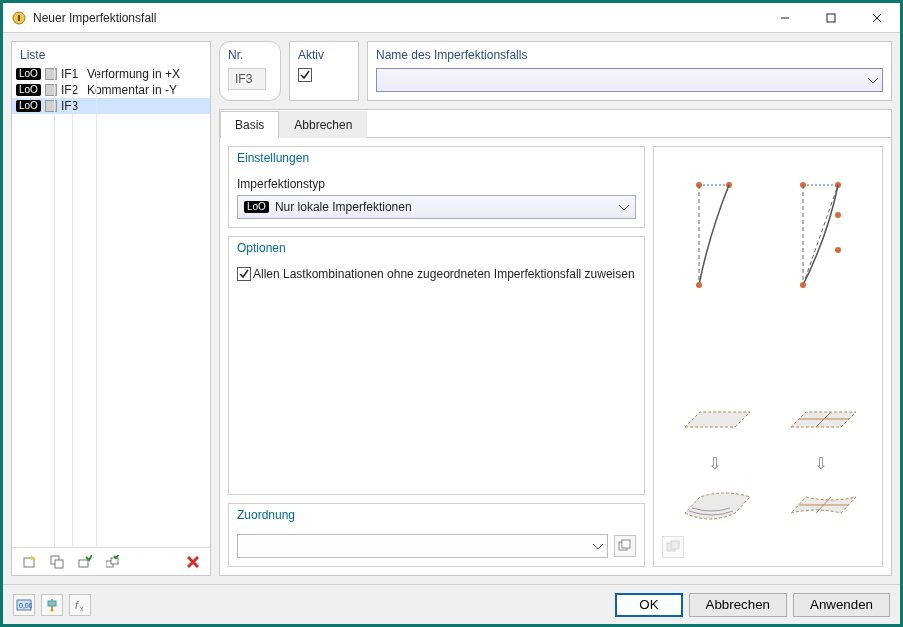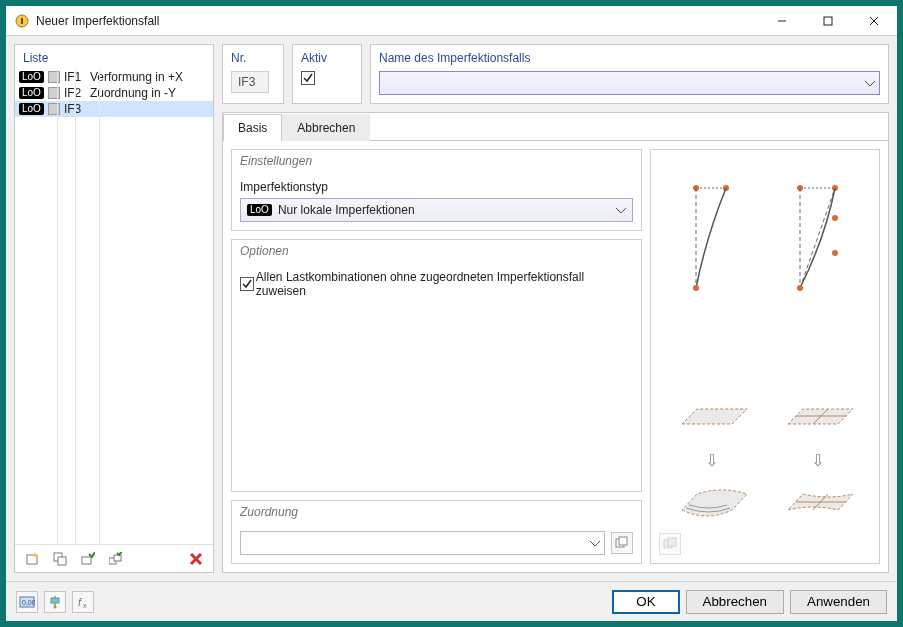--- a/index.html
+++ b/index.html
@@ -1,17 +1,17 @@
 <!DOCTYPE html>
 <html><head>
 <meta charset="utf-8">
 <style>
   * { box-sizing: border-box; font-family: "Segoe UI", Tahoma, sans-serif; }
   body { margin: 0; background:#fff; font-size:12px; color:#222; }
-  .window { width:903px; height:627px; border:6px solid #0f766e; display:flex; flex-direction:column; }
+  .window { width:903px; height:627px; border:3px solid #0f766e; display:flex; flex-direction:column; }
   .titlebar { height:30px; display:flex; align-items:center; padding:0 0 0 8px; border-bottom:1px solid #d0d0d0; }
   .titlebar .app-icon { width:16px; height:16px; margin-right:6px; }
   .titlebar .title { flex:1; font-size:12px; }
   .winbtns { display:flex; height:100%; }
   .winbtn { width:46px; display:flex; align-items:center; justify-content:center; }
   .content { flex:1; display:flex; padding:8px; gap:8px; background:#f0f0f0; min-height:0; }
   .panel { background:#fff; border:1px solid #c9c9c9; }
   .left-col { width:200px; display:flex; flex-direction:column; }
   .left-panel { flex:1; display:flex; flex-direction:column; }
   .left-head { color:#2a4d8f; padding:6px 8px 4px; font-weight:normal; }
@@ -24,38 +24,38 @@
   .list-grid { position:absolute; top:0; bottom:0; width:1px; background:#e8e8e8; }
   .left-tools { height:28px; display:flex; align-items:center; padding:0 6px; gap:6px; border-top:1px solid #e0e0e0; }
   .left-tools .spacer { flex:1; }
   .icon-btn { width:22px; height:22px; border:1px solid #c5c5c5; background:#f7f7f7; display:flex; align-items:center; justify-content:center; }
   .icon-btn.borderless-btn { border:1px solid transparent; background:transparent; }
 
   .right-col { flex:1; display:flex; flex-direction:column; gap:8px; min-height:0; }
   .top-row { display:flex; gap:8px; }
   .group { background:#fff; border:1px solid #c9c9c9; padding:6px 8px 8px; }
   .group .hdr { color:#2a4d8f; margin-bottom:6px; }
-  .nr-box { width:62px; }
+  .nr-box { width:62px;border-radius:11px; }
   .name-box { flex:1; }
   .aktiv-box { width:70px; }
   .nr-field { background:#f2f2f2; border:1px solid #d0d0d0; padding:3px 6px; width:38px; color:#555; }
   .combo { width:100%; height:24px; border:1px solid #8a8ac0; background:linear-gradient(#f5f5ff,#eaeaf8); display:flex; align-items:center; padding:0 4px; }
   .combo .arrow { margin-left:auto; }
   .checkbox { width:14px; height:14px; border:1px solid #555; display:flex; align-items:center; justify-content:center; font-size:11px; }
 
   .tabs-panel { flex:1; display:flex; flex-direction:column; background:#fff; border:1px solid #c9c9c9; min-height:0; }
   .tabstrip { display:flex; border-bottom:1px solid #c9c9c9; background:#fff; }
   .tab { padding:6px 14px; border:1px solid transparent; border-bottom:none; position:relative; top:1px; background:#ececec; margin-right:0; }
   .tab.active { background:#fff; border-color:#c9c9c9; }
   .tab-body { flex:1; display:flex; gap:8px; padding:8px; min-height:0; }
   .tab-left { flex:1; display:flex; flex-direction:column; gap:8px; min-height:0; }
   .tab-right { width:230px; }
   .fieldset { border:1px solid #cfcfcf; padding:8px; }
   .fieldset.flexfill { flex:1; min-height:0; }
-  .fieldset .fhdr { color:#737373; margin:-8px -8px 8px -8px; padding:4px 8px;font-style:italic; }
+  .fieldset .fhdr { color:#0369a1; margin:-8px -8px 8px -8px; padding:4px 8px; }
   .type-combo { display:flex; align-items:center; height:24px; border:1px solid #a8a8c8; background:linear-gradient(#f6f6fc,#ececf7); padding:0 6px; gap:6px; }
   .type-combo .arrow { margin-left:auto; }
   .opt-row { display:flex; align-items:center; gap:2px; margin-top:2px; }
   .comment-row { display:flex; gap:6px; align-items:center; }
   .comment-row .combo { flex:1; border:1px solid #bcbcbc; background:#fdfdfd; }
   .preview { border:1px solid #cfcfcf; height:100%; background:#fff; display:flex; flex-direction:column; padding:8px; gap:6px; }
   .preview-top { flex:1; display:flex; justify-content:space-around; align-items:flex-start; padding-top:20px; }
   .preview-mid { display:flex; flex-direction:column; gap:12px; }
   .plate-row { display:flex; justify-content:space-around; }
   .arrow-row { display:flex; justify-content:space-around; color:#888; font-size:16px; }
@@ -110,21 +110,21 @@
           <div class="list-row">
             <span class="badge">LoO</span>
             <span class="swatch"></span>
             <span class="ifnum">IF1</span>
             <span>Verformung in +X</span>
           </div>
           <div class="list-row">
             <span class="badge">LoO</span>
             <span class="swatch"></span>
             <span class="ifnum">IF2</span>
-            <span>Zuordnung in -Y</span>
+            <span>Kommentar in -Y</span>
           </div>
           <div class="list-row sel">
             <span class="badge">LoO</span>
             <span class="swatch"></span>
             <span class="ifnum">IF3</span>
             <span></span>
           </div>
         </div>
         <div class="left-tools">
           <div class="icon-btn borderless-btn">

